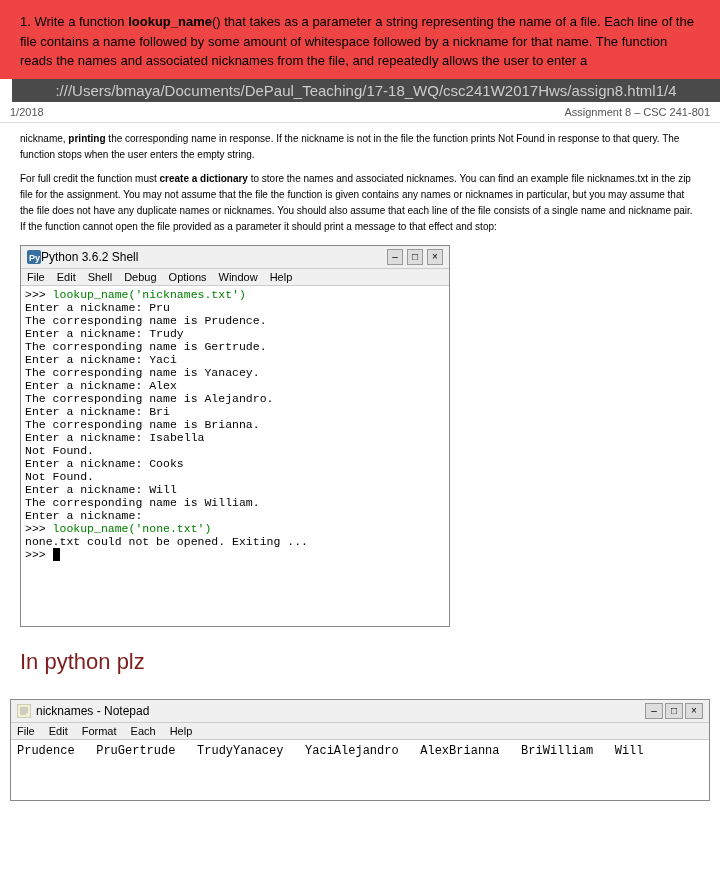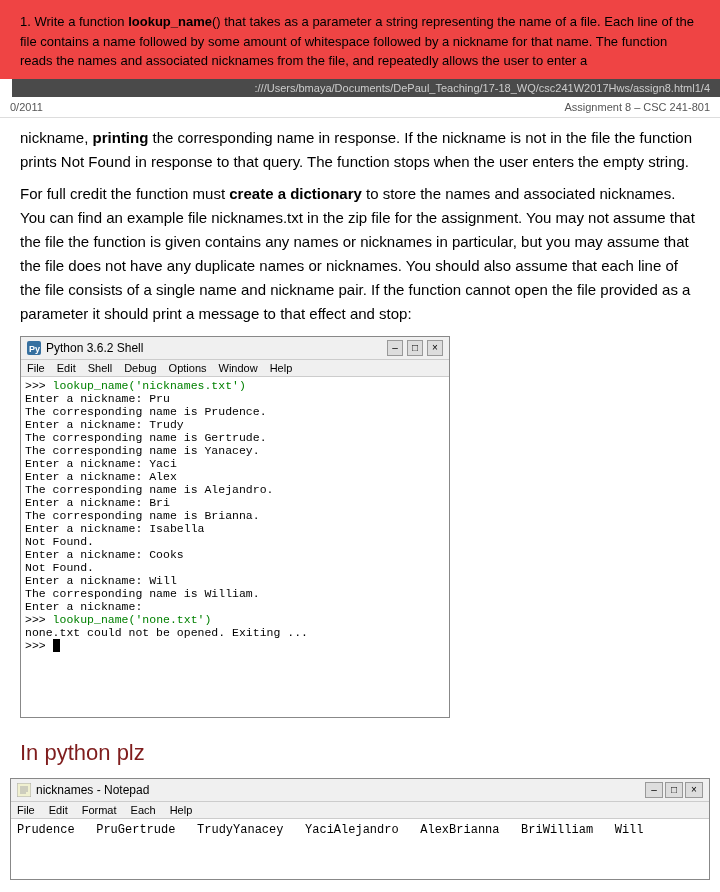--- a/index.html
+++ b/index.html
@@ -19,45 +19,45 @@
     }
     .instruction-text {
       font-size: 13px;
       line-height: 1.5;
     }
 
     
     .address-bar {
       background: #4a4a4a;
       color: #ccc;
-      font-size: 11px;
+      font-size: 15px;
       padding: 3px 10px;
       display: flex;
-      justify-content: flex-end;
+      justify-content: center;
       align-items: center;
       margin-left: 12px;
     }
 
     
     .assignment-header {
       display: flex;
       justify-content: space-between;
       padding: 4px 10px;
       font-size: 11px;
       color: #555;
       border-bottom: 1px solid #ddd;
     }
 
     
     .main-content {
       padding: 8px 20px;
     }
 
     .main-content p {
-      font-size: 15px;
+      font-size: 10px;
       line-height: 1.6;
       margin-bottom: 8px;
     }
 
     
     .shell-window {
       border: 1px solid #888;
       margin: 10px 0;
       background: #fff;
       width: 430px;
@@ -67,21 +67,20 @@
       border-bottom: 1px solid #ccc;
       display: flex;
       align-items: center;
       justify-content: space-between;
       padding: 3px 6px;
       font-size: 12px;
     }
     .shell-titlebar-left {
       display: flex;
       align-items: center;
-      gap: 5px;
     }
     .shell-title-icon {
       width: 14px;
       height: 14px;
     }
     .shell-titlebar-controls {
       display: flex;
       gap: 4px;
       align-items: center;
     }
@@ -123,21 +122,21 @@
     .bottom-text {
       padding: 4px 20px 8px 20px;
       font-size: 22px;
       font-weight: normal;
       color: #7f1d1d;
     }
 
     
     .notepad-window {
       border: 1px solid #888;
-      margin: 4px 0 0 0;
+      margin: 16px 0 0 0;
       background: #fff;
       width: 700px;
       margin-left: 10px;
     }
     .notepad-titlebar {
       background: #f0f0f0;
       border-bottom: 1px solid #ccc;
       display: flex;
       align-items: center;
       justify-content: space-between;
@@ -194,21 +193,21 @@
     Write a function <strong>lookup_name</strong>() that takes as a parameter a string representing the name of a file. Each line of the file contains a name followed by some amount of whitespace followed by a nickname for that name. The function reads the names and associated nicknames from the file, and repeatedly allows the user to enter a
   </p>
 </div>
 
 <div class="address-bar">
   <span>:///Users/bmaya/Documents/DePaul_Teaching/17-18_WQ/csc241W2017Hws/assign8.html</span>
   <span>1/4</span>
 </div>
 
 <div class="assignment-header">
-  <span>0/2011</span>
+  <span>1/2018</span>
   <span>Assignment 8 – CSC 241-801</span>
 </div>
 
 <div class="main-content">
   <p>
     nickname, <strong>printing</strong> the corresponding name in response. If the nickname is not in the file the function prints Not Found in response to that query. The function stops when the user enters the empty string.
   </p>
   <p>
     For full credit the function must <strong>create a dictionary</strong> to store the names and associated nicknames. You can find an example file nicknames.txt in the zip file for the assignment. You may not assume that the file the function is given contains any names or nicknames in particular, but you may assume that the file does not have any duplicate names or nicknames. You should also assume that each line of the file consists of a single name and nickname pair. If the function cannot open the file provided as a parameter it should print a message to that effect and stop:
   </p>
@@ -237,22 +236,22 @@
       <span>Window</span>
       <span>Help</span>
     </div>
     <div class="shell-outer">
       <div class="shell-content">
         <div><span style="color:#000">&gt;&gt;&gt; </span><span style="color:#008000">lookup_name('nicknames.txt')</span></div>
         <div>Enter a nickname: Pru</div>
         <div>The corresponding name is Prudence.</div>
         <div>Enter a nickname: Trudy</div>
         <div>The corresponding name is Gertrude.</div>
+        <div>Enter a nickname: Yaci</div>
         <div>The corresponding name is Yanacey.</div>
-        <div>Enter a nickname: Yaci</div>
         <div>Enter a nickname: Alex</div>
         <div>The corresponding name is Alejandro.</div>
         <div>Enter a nickname: Bri</div>
         <div>The corresponding name is Brianna.</div>
         <div>Enter a nickname: Isabella</div>
         <div>Not Found.</div>
         <div>Enter a nickname: Cooks</div>
         <div>Not Found.</div>
         <div>Enter a nickname: Will</div>
         <div>The corresponding name is William.</div>

